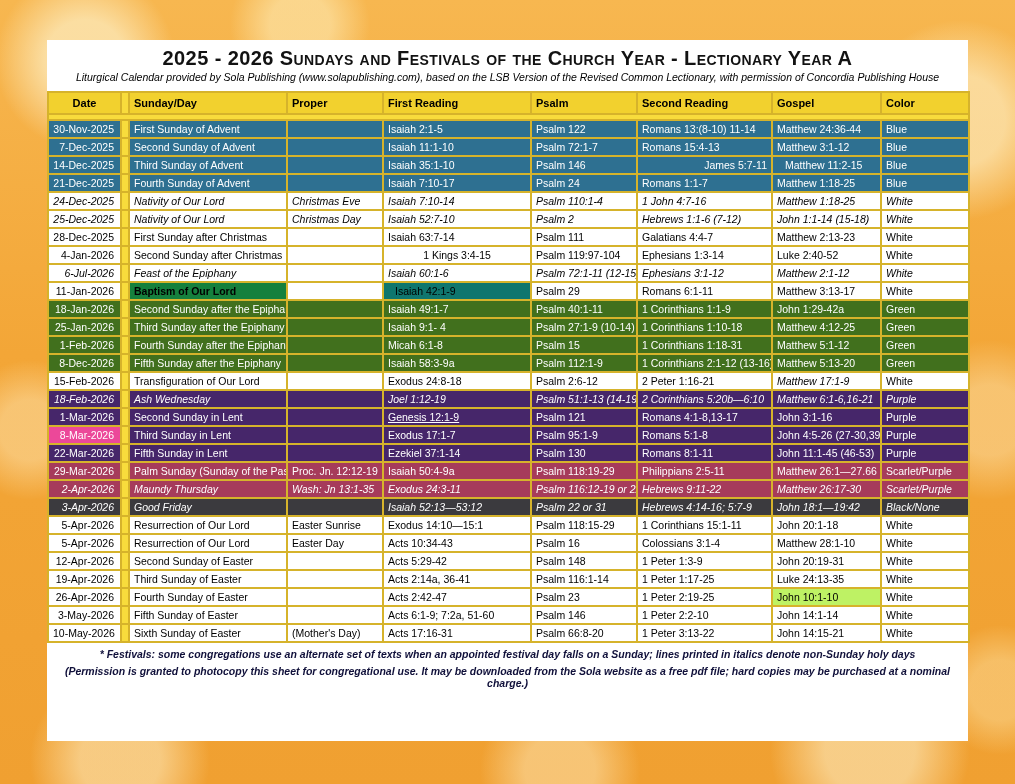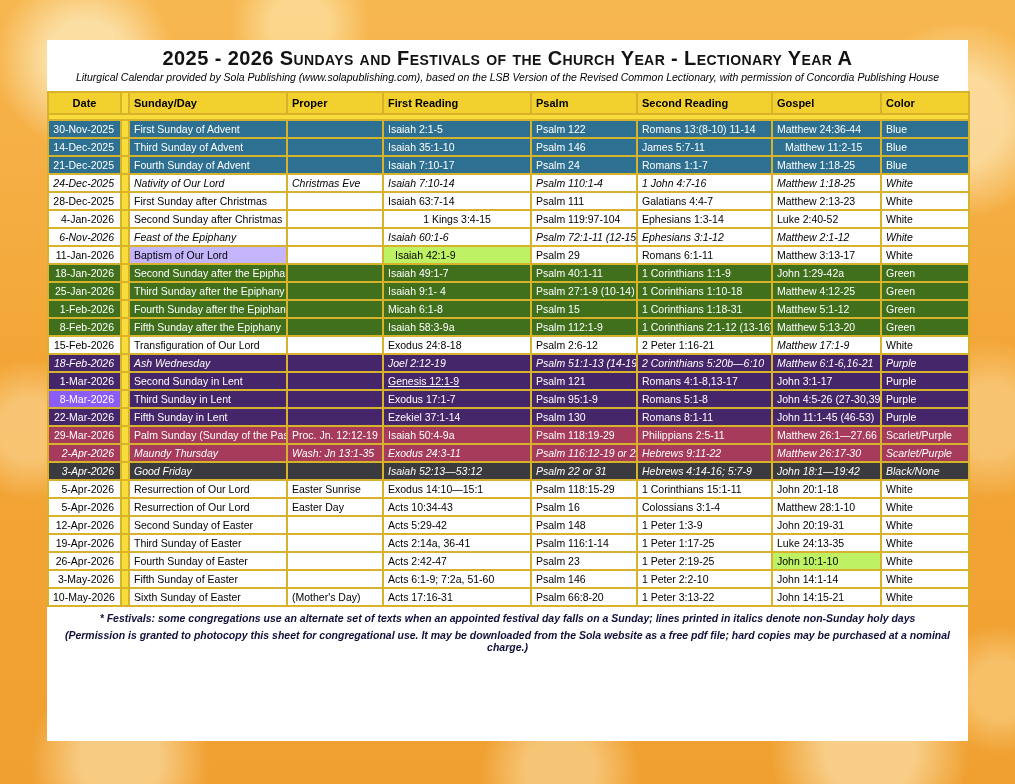--- a/index.html
+++ b/index.html
@@ -109,27 +109,38 @@
           <td class="c-gap" style="background: rgb(248, 220, 60);"></td>
           <td class="c-day" style="background: rgb(46, 112, 145); color: rgb(255, 255, 255);">First Sunday of Advent</td>
           <td class="c-proper" style="background: rgb(46, 112, 145); color: rgb(255, 255, 255);"></td>
           <td class="c-first" style="background: rgb(46, 112, 145); color: rgb(255, 255, 255);">Isaiah 2:1-5</td>
           <td class="c-psalm" style="background: rgb(46, 112, 145); color: rgb(255, 255, 255);">Psalm 122</td>
           <td class="c-second" style="background: rgb(46, 112, 145); color: rgb(255, 255, 255);">Romans 13:(8-10) 11-14</td>
           <td class="c-gospel" style="background: rgb(46, 112, 145); color: rgb(255, 255, 255);">Matthew 24:36-44</td>
           <td class="c-color" style="background: rgb(46, 112, 145); color: rgb(255, 255, 255);">Blue</td>
         </tr>
         <tr>
+          <td class="c-date" style="background: rgb(46, 112, 145); color: rgb(255, 255, 255);">7-Dec-2025</td>
+          <td class="c-gap" style="background: rgb(248, 220, 60);"></td>
+          <td class="c-day" style="background: rgb(46, 112, 145); color: rgb(255, 255, 255);">Second Sunday of Advent</td>
+          <td class="c-proper" style="background: rgb(46, 112, 145); color: rgb(255, 255, 255);"></td>
+          <td class="c-first" style="background: rgb(46, 112, 145); color: rgb(255, 255, 255);">Isaiah 11:1-10</td>
+          <td class="c-psalm" style="background: rgb(46, 112, 145); color: rgb(255, 255, 255);">Psalm 72:1-7</td>
+          <td class="c-second" style="background: rgb(46, 112, 145); color: rgb(255, 255, 255);">Romans 15:4-13</td>
+          <td class="c-gospel" style="background: rgb(46, 112, 145); color: rgb(255, 255, 255);">Matthew 3:1-12</td>
+          <td class="c-color" style="background: rgb(46, 112, 145); color: rgb(255, 255, 255);">Blue</td>
+        </tr>
+        <tr>
           <td class="c-date" style="background: rgb(46, 112, 145); color: rgb(255, 255, 255);">14-Dec-2025</td>
           <td class="c-gap" style="background: rgb(248, 220, 60);"></td>
           <td class="c-day" style="background: rgb(46, 112, 145); color: rgb(255, 255, 255);">Third Sunday of Advent</td>
           <td class="c-proper" style="background: rgb(46, 112, 145); color: rgb(255, 255, 255);"></td>
           <td class="c-first" style="background: rgb(46, 112, 145); color: rgb(255, 255, 255);">Isaiah 35:1-10</td>
           <td class="c-psalm" style="background: rgb(46, 112, 145); color: rgb(255, 255, 255);">Psalm 146</td>
-          <td class="c-second" style="background: rgb(46, 112, 145); color: rgb(255, 255, 255);">James 5:7-11</td>
+          <td class="c-second" style="background: rgb(46, 112, 145); color: rgb(255, 255, 255); text-align: right;">James 5:7-11</td>
           <td class="c-gospel" style="background: rgb(46, 112, 145); color: rgb(255, 255, 255); padding-left: 12px;">Matthew 11:2-15</td>
           <td class="c-color" style="background: rgb(46, 112, 145); color: rgb(255, 255, 255);">Blue</td>
         </tr>
         <tr>
           <td class="c-date" style="background: rgb(46, 112, 145); color: rgb(255, 255, 255);">21-Dec-2025</td>
           <td class="c-gap" style="background: rgb(248, 220, 60);"></td>
           <td class="c-day" style="background: rgb(46, 112, 145); color: rgb(255, 255, 255);">Fourth Sunday of Advent</td>
           <td class="c-proper" style="background: rgb(46, 112, 145); color: rgb(255, 255, 255);"></td>
           <td class="c-first" style="background: rgb(46, 112, 145); color: rgb(255, 255, 255);">Isaiah 7:10-17</td>
           <td class="c-psalm" style="background: rgb(46, 112, 145); color: rgb(255, 255, 255);">Psalm 24</td>
@@ -141,20 +152,31 @@
           <td class="c-date" style="background: rgb(255, 255, 255); color: rgb(0, 0, 0);">24-Dec-2025</td>
           <td class="c-gap" style="background: rgb(248, 220, 60);"></td>
           <td class="c-day" style="background: rgb(255, 255, 255); color: rgb(0, 0, 0);">Nativity of Our Lord</td>
           <td class="c-proper" style="background: rgb(255, 255, 255); color: rgb(0, 0, 0);">Christmas Eve</td>
           <td class="c-first" style="background: rgb(255, 255, 255); color: rgb(0, 0, 0);">Isaiah 7:10-14</td>
           <td class="c-psalm" style="background: rgb(255, 255, 255); color: rgb(0, 0, 0);">Psalm 110:1-4</td>
           <td class="c-second" style="background: rgb(255, 255, 255); color: rgb(0, 0, 0);">1 John 4:7-16</td>
           <td class="c-gospel" style="background: rgb(255, 255, 255); color: rgb(0, 0, 0);">Matthew 1:18-25</td>
           <td class="c-color" style="background: rgb(255, 255, 255); color: rgb(0, 0, 0);">White</td>
         </tr>
+        <tr class="it">
+          <td class="c-date" style="background: rgb(255, 255, 255); color: rgb(0, 0, 0);">25-Dec-2025</td>
+          <td class="c-gap" style="background: rgb(248, 220, 60);"></td>
+          <td class="c-day" style="background: rgb(255, 255, 255); color: rgb(0, 0, 0);">Nativity of Our Lord</td>
+          <td class="c-proper" style="background: rgb(255, 255, 255); color: rgb(0, 0, 0);">Christmas Day</td>
+          <td class="c-first" style="background: rgb(255, 255, 255); color: rgb(0, 0, 0);">Isaiah 52:7-10</td>
+          <td class="c-psalm" style="background: rgb(255, 255, 255); color: rgb(0, 0, 0);">Psalm 2</td>
+          <td class="c-second" style="background: rgb(255, 255, 255); color: rgb(0, 0, 0);">Hebrews 1:1-6 (7-12)</td>
+          <td class="c-gospel" style="background: rgb(255, 255, 255); color: rgb(0, 0, 0);">John 1:1-14 (15-18)</td>
+          <td class="c-color" style="background: rgb(255, 255, 255); color: rgb(0, 0, 0);">White</td>
+        </tr>
         <tr>
           <td class="c-date" style="background: rgb(255, 255, 255); color: rgb(0, 0, 0);">28-Dec-2025</td>
           <td class="c-gap" style="background: rgb(248, 220, 60);"></td>
           <td class="c-day" style="background: rgb(255, 255, 255); color: rgb(0, 0, 0);">First Sunday after Christmas</td>
           <td class="c-proper" style="background: rgb(255, 255, 255); color: rgb(0, 0, 0);"></td>
           <td class="c-first" style="background: rgb(255, 255, 255); color: rgb(0, 0, 0);">Isaiah 63:7-14</td>
           <td class="c-psalm" style="background: rgb(255, 255, 255); color: rgb(0, 0, 0);">Psalm 111</td>
           <td class="c-second" style="background: rgb(255, 255, 255); color: rgb(0, 0, 0);">Galatians 4:4-7</td>
           <td class="c-gospel" style="background: rgb(255, 255, 255); color: rgb(0, 0, 0);">Matthew 2:13-23</td>
           <td class="c-color" style="background: rgb(255, 255, 255); color: rgb(0, 0, 0);">White</td>
@@ -164,36 +186,36 @@
           <td class="c-gap" style="background: rgb(248, 220, 60);"></td>
           <td class="c-day" style="background: rgb(255, 255, 255); color: rgb(0, 0, 0);">Second Sunday after Christmas</td>
           <td class="c-proper" style="background: rgb(255, 255, 255); color: rgb(0, 0, 0);"></td>
           <td class="c-first" style="background: rgb(255, 255, 255); color: rgb(0, 0, 0); text-align: center;">1 Kings 3:4-15</td>
           <td class="c-psalm" style="background: rgb(255, 255, 255); color: rgb(0, 0, 0);">Psalm 119:97-104</td>
           <td class="c-second" style="background: rgb(255, 255, 255); color: rgb(0, 0, 0);">Ephesians 1:3-14</td>
           <td class="c-gospel" style="background: rgb(255, 255, 255); color: rgb(0, 0, 0);">Luke 2:40-52</td>
           <td class="c-color" style="background: rgb(255, 255, 255); color: rgb(0, 0, 0);">White</td>
         </tr>
         <tr class="it">
-          <td class="c-date" style="background: rgb(255, 255, 255); color: rgb(0, 0, 0);">6-Nov-2026</td>
+          <td class="c-date" style="background: rgb(255, 255, 255); color: rgb(0, 0, 0);">6-Jul-2026</td>
           <td class="c-gap" style="background: rgb(248, 220, 60);"></td>
           <td class="c-day" style="background: rgb(255, 255, 255); color: rgb(0, 0, 0);">Feast of the Epiphany</td>
           <td class="c-proper" style="background: rgb(255, 255, 255); color: rgb(0, 0, 0);"></td>
           <td class="c-first" style="background: rgb(255, 255, 255); color: rgb(0, 0, 0);">Isaiah 60:1-6</td>
           <td class="c-psalm" style="background: rgb(255, 255, 255); color: rgb(0, 0, 0);">Psalm 72:1-11 (12-15)</td>
           <td class="c-second" style="background: rgb(255, 255, 255); color: rgb(0, 0, 0);">Ephesians 3:1-12</td>
           <td class="c-gospel" style="background: rgb(255, 255, 255); color: rgb(0, 0, 0);">Matthew 2:1-12</td>
           <td class="c-color" style="background: rgb(255, 255, 255); color: rgb(0, 0, 0);">White</td>
         </tr>
         <tr>
           <td class="c-date" style="background: rgb(255, 255, 255); color: rgb(0, 0, 0);">11-Jan-2026</td>
           <td class="c-gap" style="background: rgb(248, 220, 60);"></td>
-          <td class="c-day" style="background: #c4b5fd; color: rgb(0, 0, 0);">Baptism of Our Lord</td>
-          <td class="c-proper" style="background: rgb(255, 255, 255); color: rgb(0, 0, 0);"></td>
-          <td class="c-first" style="background: #bef264; color: rgb(0, 0, 0); padding-left: 11px;">Isaiah 42:1-9</td>
+          <td class="c-day" style="background: #15803d; color: rgb(0, 0, 0); font-weight: bold;">Baptism of Our Lord</td>
+          <td class="c-proper" style="background: rgb(255, 255, 255); color: rgb(0, 0, 0);"></td>
+          <td class="c-first" style="background: #0f766e; color: rgb(0, 0, 0); padding-left: 11px;">Isaiah 42:1-9</td>
           <td class="c-psalm" style="background: rgb(255, 255, 255); color: rgb(0, 0, 0);">Psalm 29</td>
           <td class="c-second" style="background: rgb(255, 255, 255); color: rgb(0, 0, 0);">Romans 6:1-11</td>
           <td class="c-gospel" style="background: rgb(255, 255, 255); color: rgb(0, 0, 0);">Matthew 3:13-17</td>
           <td class="c-color" style="background: rgb(255, 255, 255); color: rgb(0, 0, 0);">White</td>
         </tr>
         <tr>
           <td class="c-date" style="background: rgb(65, 112, 29); color: rgb(255, 255, 255);">18-Jan-2026</td>
           <td class="c-gap" style="background: rgb(248, 220, 60);"></td>
           <td class="c-day" style="background: rgb(65, 112, 29); color: rgb(255, 255, 255);">Second Sunday after the Epiphany</td>
           <td class="c-proper" style="background: rgb(65, 112, 29); color: rgb(255, 255, 255);"></td>
@@ -219,21 +241,21 @@
           <td class="c-gap" style="background: rgb(248, 220, 60);"></td>
           <td class="c-day" style="background: rgb(65, 112, 29); color: rgb(255, 255, 255);">Fourth Sunday after the Epiphany</td>
           <td class="c-proper" style="background: rgb(65, 112, 29); color: rgb(255, 255, 255);"></td>
           <td class="c-first" style="background: rgb(65, 112, 29); color: rgb(255, 255, 255);">Micah 6:1-8</td>
           <td class="c-psalm" style="background: rgb(65, 112, 29); color: rgb(255, 255, 255);">Psalm 15</td>
           <td class="c-second" style="background: rgb(65, 112, 29); color: rgb(255, 255, 255);">1 Corinthians 1:18-31</td>
           <td class="c-gospel" style="background: rgb(65, 112, 29); color: rgb(255, 255, 255);">Matthew 5:1-12</td>
           <td class="c-color" style="background: rgb(65, 112, 29); color: rgb(255, 255, 255);">Green</td>
         </tr>
         <tr>
-          <td class="c-date" style="background: rgb(65, 112, 29); color: rgb(255, 255, 255);">8-Feb-2026</td>
+          <td class="c-date" style="background: rgb(65, 112, 29); color: rgb(255, 255, 255);">8-Dec-2026</td>
           <td class="c-gap" style="background: rgb(248, 220, 60);"></td>
           <td class="c-day" style="background: rgb(65, 112, 29); color: rgb(255, 255, 255);">Fifth Sunday after the Epiphany</td>
           <td class="c-proper" style="background: rgb(65, 112, 29); color: rgb(255, 255, 255);"></td>
           <td class="c-first" style="background: rgb(65, 112, 29); color: rgb(255, 255, 255);">Isaiah 58:3-9a</td>
           <td class="c-psalm" style="background: rgb(65, 112, 29); color: rgb(255, 255, 255);">Psalm 112:1-9</td>
           <td class="c-second" style="background: rgb(65, 112, 29); color: rgb(255, 255, 255);">1 Corinthians 2:1-12 (13-16)</td>
           <td class="c-gospel" style="background: rgb(65, 112, 29); color: rgb(255, 255, 255);">Matthew 5:13-20</td>
           <td class="c-color" style="background: rgb(65, 112, 29); color: rgb(255, 255, 255);">Green</td>
         </tr>
         <tr>
@@ -245,39 +267,39 @@
           <td class="c-psalm" style="background: rgb(255, 255, 255); color: rgb(0, 0, 0);">Psalm 2:6-12</td>
           <td class="c-second" style="background: rgb(255, 255, 255); color: rgb(0, 0, 0);">2 Peter 1:16-21</td>
           <td class="c-gospel it" style="background: rgb(255, 255, 255); color: rgb(0, 0, 0);">Matthew 17:1-9</td>
           <td class="c-color" style="background: rgb(255, 255, 255); color: rgb(0, 0, 0);">White</td>
         </tr>
         <tr class="it">
           <td class="c-date" style="background: rgb(70, 38, 106); color: rgb(255, 255, 255);">18-Feb-2026</td>
           <td class="c-gap" style="background: rgb(248, 220, 60);"></td>
           <td class="c-day" style="background: rgb(70, 38, 106); color: rgb(255, 255, 255);">Ash Wednesday</td>
           <td class="c-proper" style="background: rgb(70, 38, 106); color: rgb(255, 255, 255);"></td>
-          <td class="c-first" style="background: rgb(70, 38, 106); color: rgb(255, 255, 255);">Joel 2:12-19</td>
+          <td class="c-first" style="background: rgb(70, 38, 106); color: rgb(255, 255, 255);">Joel 1:12-19</td>
           <td class="c-psalm" style="background: rgb(70, 38, 106); color: rgb(255, 255, 255);">Psalm 51:1-13 (14-19)</td>
           <td class="c-second" style="background: rgb(70, 38, 106); color: rgb(255, 255, 255);">2 Corinthians 5:20b—6:10</td>
           <td class="c-gospel" style="background: rgb(70, 38, 106); color: rgb(255, 255, 255);">Matthew 6:1-6,16-21</td>
           <td class="c-color" style="background: rgb(70, 38, 106); color: rgb(255, 255, 255);">Purple</td>
         </tr>
         <tr>
           <td class="c-date" style="background: rgb(70, 38, 106); color: rgb(255, 255, 255);">1-Mar-2026</td>
           <td class="c-gap" style="background: rgb(248, 220, 60);"></td>
           <td class="c-day" style="background: rgb(70, 38, 106); color: rgb(255, 255, 255);">Second Sunday in Lent</td>
           <td class="c-proper" style="background: rgb(70, 38, 106); color: rgb(255, 255, 255);"></td>
           <td class="c-first" style="background: rgb(70, 38, 106); color: rgb(255, 255, 255); text-decoration: underline;">Genesis 12:1-9</td>
           <td class="c-psalm" style="background: rgb(70, 38, 106); color: rgb(255, 255, 255);">Psalm 121</td>
           <td class="c-second" style="background: rgb(70, 38, 106); color: rgb(255, 255, 255);">Romans 4:1-8,13-17</td>
-          <td class="c-gospel" style="background: rgb(70, 38, 106); color: rgb(255, 255, 255);">John 3:1-17</td>
+          <td class="c-gospel" style="background: rgb(70, 38, 106); color: rgb(255, 255, 255);">John 3:1-16</td>
           <td class="c-color" style="background: rgb(70, 38, 106); color: rgb(255, 255, 255);">Purple</td>
         </tr>
         <tr>
-          <td class="c-date" style="background: #8b5cf6; color: rgb(255, 255, 255);">8-Mar-2026</td>
+          <td class="c-date" style="background: #ec4899; color: rgb(255, 255, 255);">8-Mar-2026</td>
           <td class="c-gap" style="background: rgb(248, 220, 60);"></td>
           <td class="c-day" style="background: rgb(70, 38, 106); color: rgb(255, 255, 255);">Third Sunday in Lent</td>
           <td class="c-proper" style="background: rgb(70, 38, 106); color: rgb(255, 255, 255);"></td>
           <td class="c-first" style="background: rgb(70, 38, 106); color: rgb(255, 255, 255);">Exodus 17:1-7</td>
           <td class="c-psalm" style="background: rgb(70, 38, 106); color: rgb(255, 255, 255);">Psalm 95:1-9</td>
           <td class="c-second" style="background: rgb(70, 38, 106); color: rgb(255, 255, 255);">Romans 5:1-8</td>
           <td class="c-gospel" style="background: rgb(70, 38, 106); color: rgb(255, 255, 255);">John 4:5-26 (27-30,39-42</td>
           <td class="c-color" style="background: rgb(70, 38, 106); color: rgb(255, 255, 255);">Purple</td>
         </tr>
         <tr>

